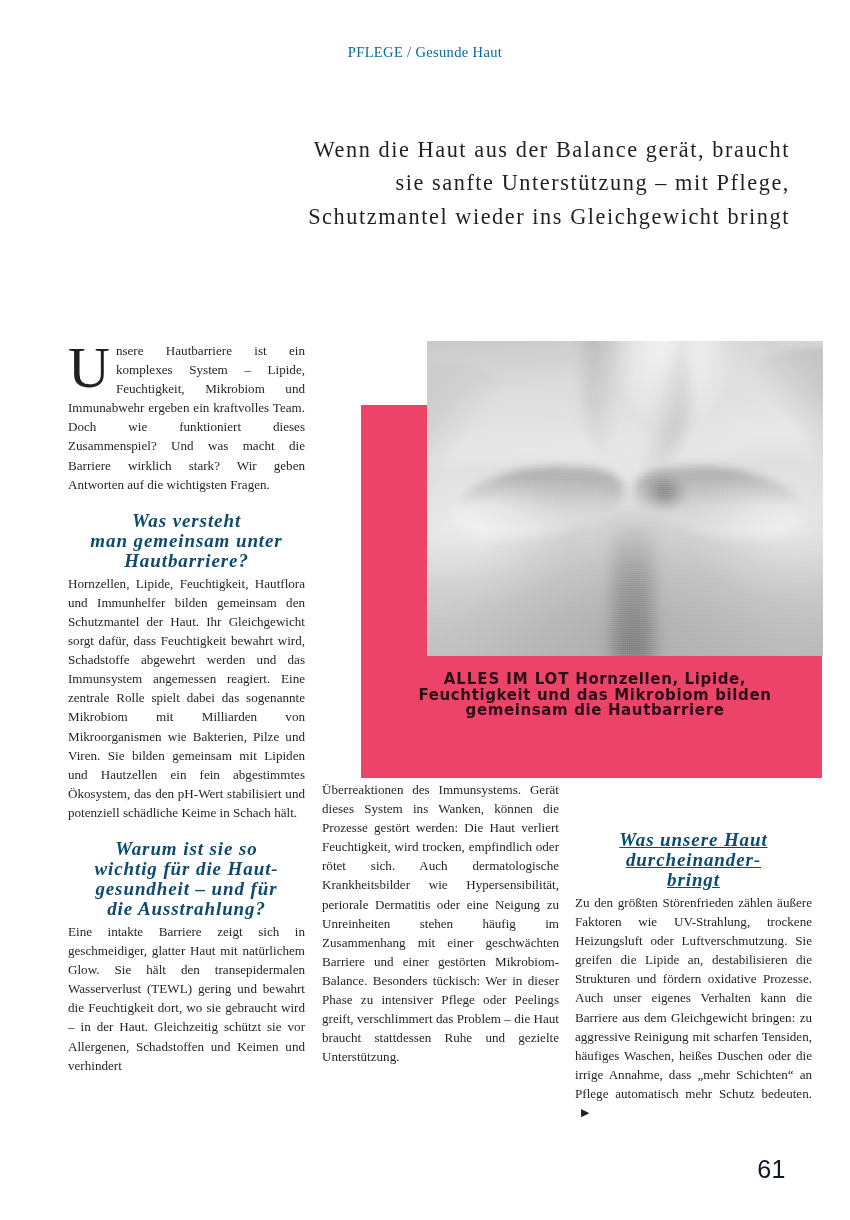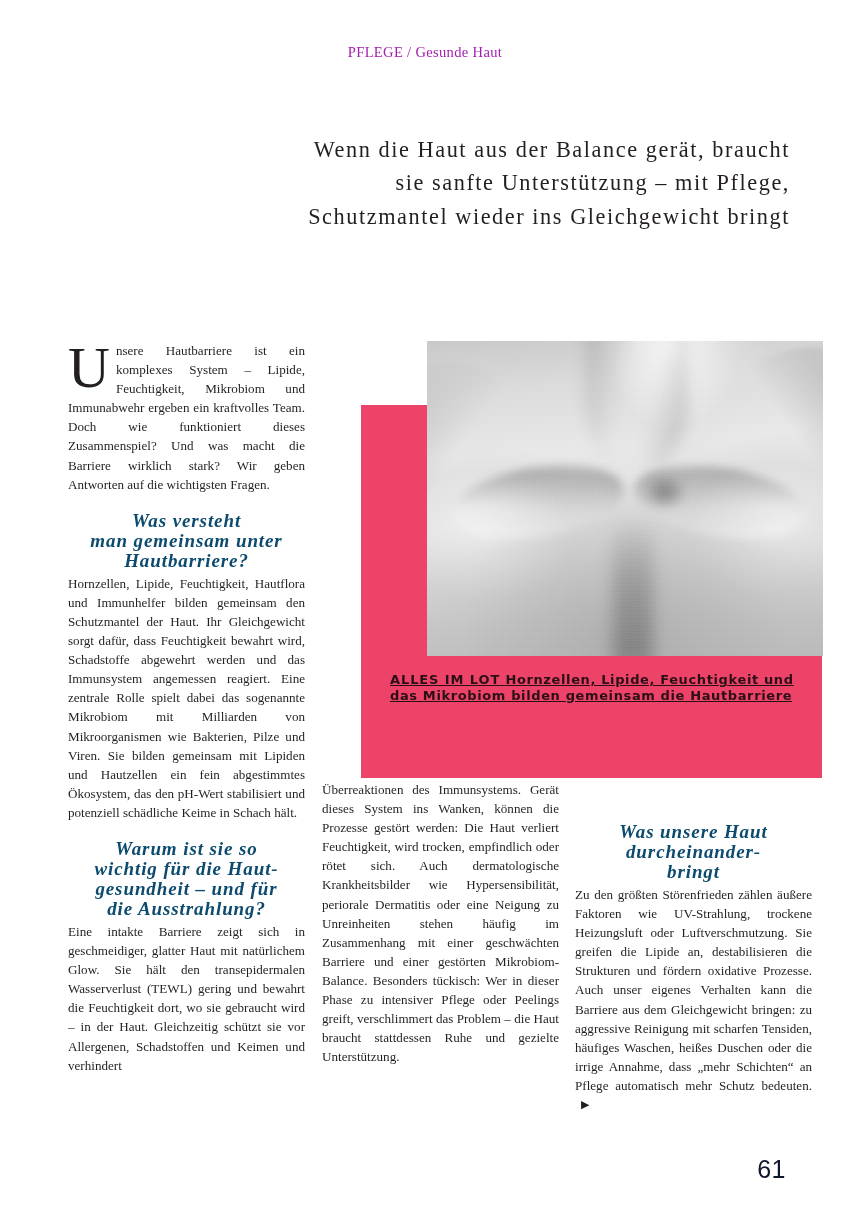--- a/index.html
+++ b/index.html
@@ -26,21 +26,21 @@
   
   .running-head {
     position: absolute;
     top: 44px;
     left: 0;
     width: 850px;
     text-align: center;
     font-family: "Liberation Serif", "DejaVu Serif", serif;
     font-size: 14.5px;
     letter-spacing: 0.35px;
-    color: #a21caf;
+    color: #0369a1;
   }
 
   
   .headline {
     position: absolute;
     top: 118px;
     left: 60px;
     width: 730px;
     text-align: center;
     font-family: "Liberation Serif", "DejaVu Serif", serif;
@@ -230,28 +230,27 @@
       repeating-linear-gradient(90deg, rgba(0,0,0,0.08) 0px, rgba(0,0,0,0.08) 1px, rgba(255,255,255,0.08) 1px, rgba(255,255,255,0.08) 2px);
     mix-blend-mode: overlay;
   }
 
   
   .caption {
     position: absolute;
     left: 390px;
     top: 672px;
     width: 410px;
-    text-align: left;
+    text-align: center;
     font-family: "DejaVu Sans", "Liberation Sans", sans-serif;
-    font-size: 13px;
+    font-size: 15px;
     line-height: 15.5px;
     letter-spacing: 0.62px;
     color: #2a1016;
     font-weight: 600;
-    text-decoration: underline;
   }
   .caption .cap-kicker {
     font-weight: 700;
     letter-spacing: 0.9px;
   }
 
   
   .folio {
     position: absolute;
     right: 64px;
@@ -313,21 +312,21 @@
     </h2>
 
     <p class="flow">Eine intakte Barriere zeigt sich in geschmeidiger, glatter Haut mit natürlichem Glow. Sie hält den transepidermalen Wasserverlust (TEWL) gering und bewahrt die Feuchtigkeit dort, wo sie gebraucht wird – in der Haut. Gleichzeitig schützt sie vor Allergenen, Schadstoffen und Keimen und verhindert</p>
   </div>
 
   <div class="col" id="col2">
     <p class="flow">Überreaktionen des Immunsystems. Gerät dieses System ins Wanken, können die Prozesse gestört werden: Die Haut verliert Feuchtigkeit, wird trocken, empfindlich oder rötet sich. Auch dermatologische Krankheitsbilder wie Hypersensibilität, periorale Dermatitis oder eine Neigung zu Unreinheiten stehen häufig im Zusammenhang mit einer geschwächten Barriere und einer gestörten Mikrobiom-Balance. Besonders tückisch: Wer in dieser Phase zu intensiver Pflege oder Peelings greift, verschlimmert das Problem – die Haut braucht stattdessen Ruhe und gezielte Unterstützung.</p>
   </div>
 
   <div class="col" id="col3">
-    <h2 class="subhead" style="margin-top:8px;">
+    <h2 class="subhead" style="margin-top:16px;text-decoration:underline;">
       <span class="sh-line">Was unsere Haut</span>
       <span class="sh-line">durcheinander-</span>
       <span class="sh-line">bringt</span>
     </h2>
     <p class="flow"><span>Zu den größten Störenfrieden zählen äußere Faktoren wie UV-Strahlung, trockene Heizungsluft oder Luftverschmutzung. Sie greifen die Lipide an, destabilisieren die Strukturen und fördern oxidative Prozesse. Auch unser eigenes Verhalten kann die Barriere aus dem Gleichgewicht bringen: zu aggressive Reinigung mit scharfen Tensiden, häufiges Waschen, heißes Duschen oder die irrige Annahme, dass „mehr Schichten“ an Pflege automatisch mehr Schutz bedeuten.</span><span class="end-arrow">▶</span></p>
   </div>
 
   <div class="folio">61</div>
 
 </div>

